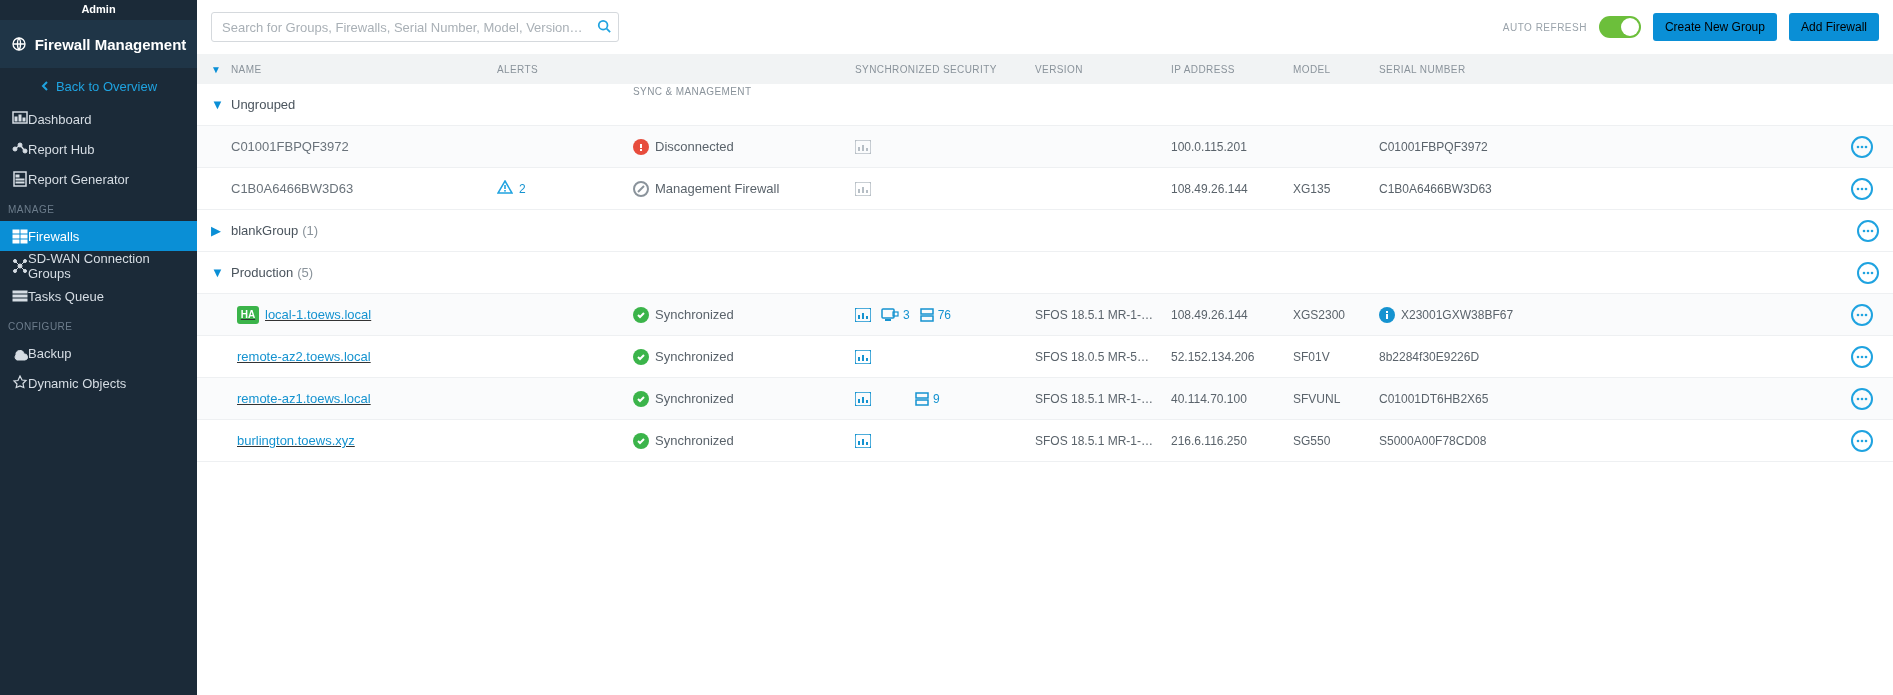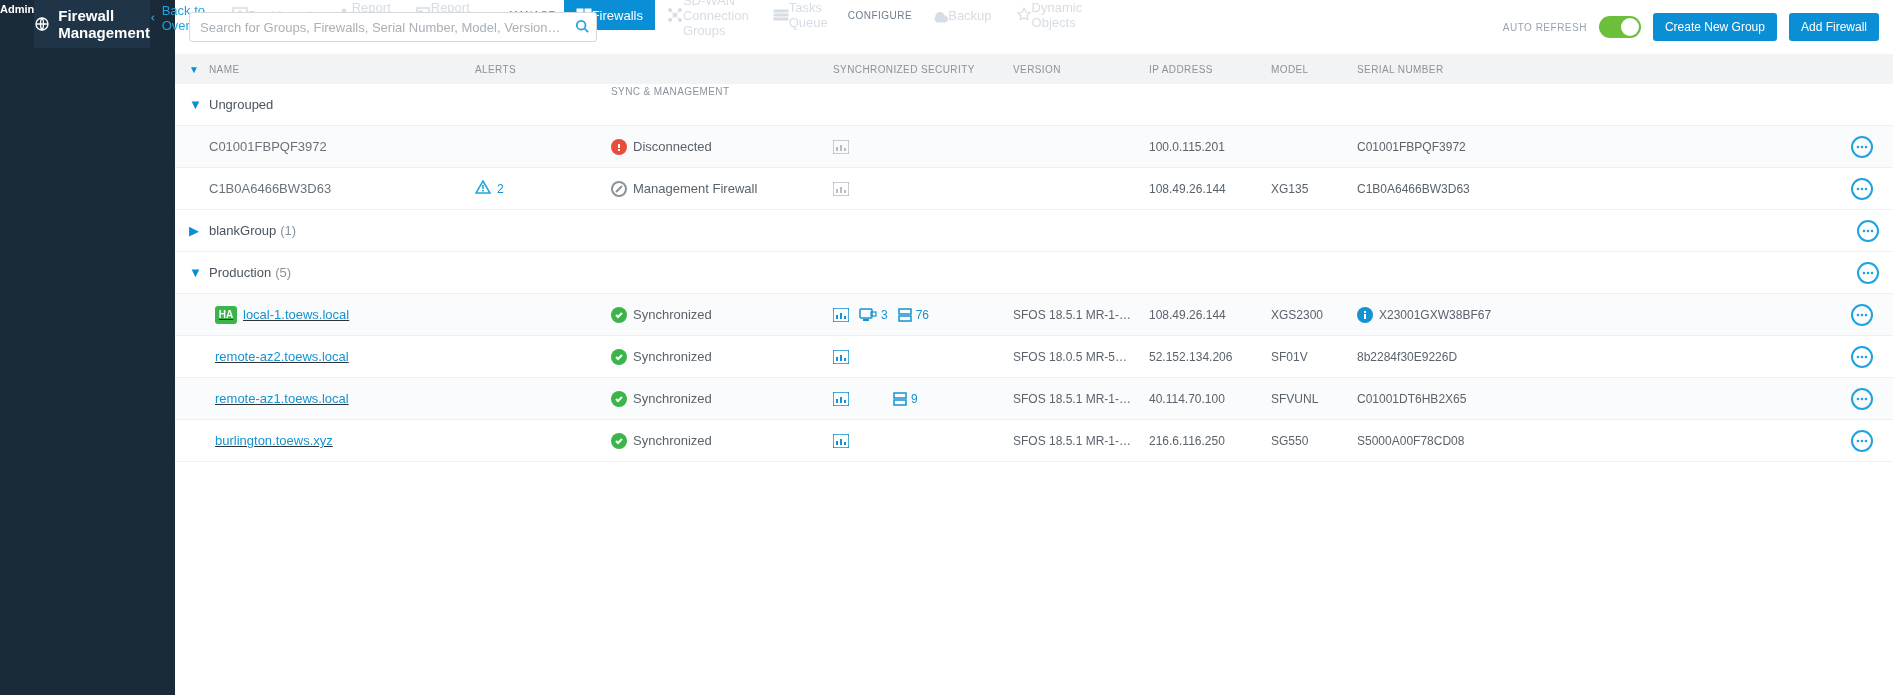--- a/index.html
+++ b/index.html
@@ -1,40 +1,40 @@
 <!DOCTYPE html>
 <html><head>
 <meta charset="utf-8">
 <style>
   * { box-sizing: border-box; margin: 0; padding: 0; }
   body { font-family: Arial, Helvetica, sans-serif; font-size: 13px; color: #333; background:#fff; }
   .app { display:flex; width:1893px; height:695px; }
   
-  .sidebar { width:175px; background:#1b2a38; color:#cfd8e0; display:flex; flex-direction:row; }
+  .sidebar { width:197px; background:#1b2a38; color:#cfd8e0; display:flex; flex-direction:column; }
   .admin-bar { height:20px; font-size:11px; font-weight:bold; text-align:center; color:#fff; padding-top:3px;}
   .title-bar { height:48px; background:#1f3547; color:#fff; display:flex; align-items:center; justify-content:center; gap:8px; font-size:15px; font-weight:bold;}
   .back-link { height:36px; display:flex; align-items:center; justify-content:center; gap:6px; color:#1fa3e0; font-size:13px; cursor:pointer;}
   .section-label { font-size:10px; color:#6d7d8c; padding:10px 8px 6px 8px; letter-spacing:0.5px;}
   .nav-item { height:30px; display:flex; align-items:center; gap:0; padding:0 12px; color:#d6dde4; cursor:pointer; font-size:13px;}
   .nav-item.active { background:#0a8fd6; color:#fff;}
   .nav-icon { width:16px; height:16px; display:flex; align-items:center; justify-content:center; }
   .nav-icon svg { stroke:#d6dde4; fill:#d6dde4; }
   .nav-item.active .nav-icon svg { stroke:#fff; fill:#fff;}
   
   .main { flex:1; display:flex; flex-direction:column; }
   .toolbar { height:54px; display:flex; align-items:center; padding:0 14px; gap:12px;}
   .search-wrap { position:relative; width:408px; }
   .search-input { width:100%; height:30px; border:1px solid #d5d9dd; border-radius:3px; padding:0 30px 0 10px; font-size:13px; color:#555;}
   .search-input::placeholder{ color:#a9b0b6;}
   .search-icon { position:absolute; right:8px; top:7px; color:#1fa3e0;}
   .toolbar-spacer{ flex:1;}
   .autorefresh-label{ font-size:10px; color:#9aa3ab; letter-spacing:0.5px;}
   .toggle { width:42px; height:22px; background:#6cbf3b; border-radius:11px; position:relative; cursor:pointer;}
   .toggle::after{ content:""; position:absolute; right:2px; top:2px; width:18px; height:18px; background:#fff; border-radius:50%;}
-  .btn { height:28px; padding:0 12px; background:#0a8fd6; color:#ffffff; border:none; border-radius:3px; font-size:12px; cursor:pointer;}
+  .btn { height:28px; padding:0 12px; background:#0a8fd6; color:#000000; border:none; border-radius:3px; font-size:12px; cursor:pointer;}
   
   .thead { height:30px; background:#f1f3f4; display:flex; align-items:center; font-size:10px; color:#8a939b; letter-spacing:0.4px; padding:0 14px;}
   .col-caret { width:14px; color:#0a8fd6; cursor:pointer;}
   .col-name { width:272px; padding-left:6px;}
   .col-alerts{ width:136px;}
   .col-sync { width:222px;margin-top:44px;}
   .col-sec  { width:180px;}
   .col-ver  { width:136px;}
   .col-ip   { width:122px;}
   .col-model{ width:86px;}

